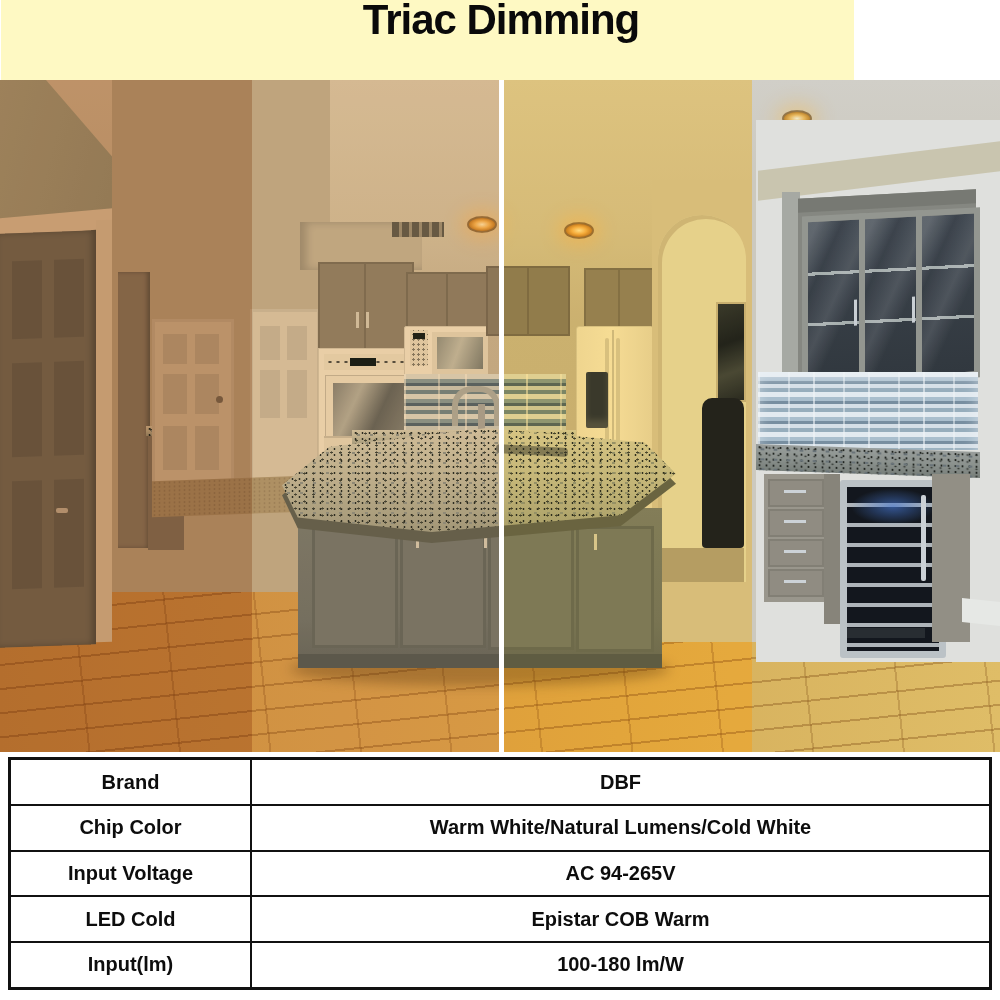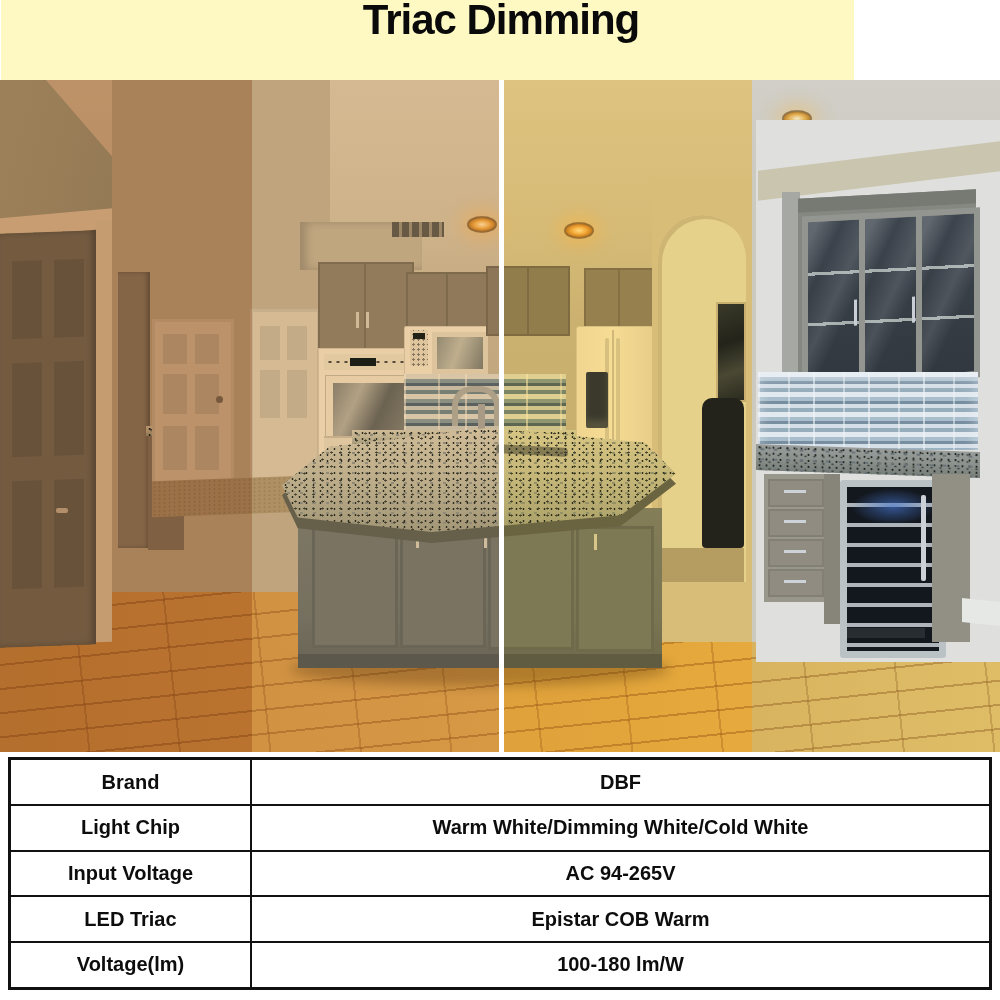--- a/index.html
+++ b/index.html
@@ -220,29 +220,29 @@
   <div class="abs" style="left: 499px; top: 0px; width: 5px; height: 672px; z-index: 60; background: rgb(255, 255, 255);"></div>
 </div>
 
 <table id="spec" class="abs">
   <tbody>
       <tr>
     <td class="lbl">Brand</td>
     <td>DBF</td>
   </tr>
   <tr>
-    <td class="lbl">Light Chip</td>
-    <td>Warm White/Dimming White/Cold White</td>
+    <td class="lbl">Chip Color</td>
+    <td>Warm White/Natural Lumens/Cold White</td>
   </tr>
   <tr>
     <td class="lbl">Input Voltage</td>
     <td>AC 94-265V</td>
   </tr>
   <tr>
-    <td class="lbl">LED Triac</td>
+    <td class="lbl">LED Cold</td>
     <td>Epistar COB Warm</td>
   </tr>
   <tr>
-    <td class="lbl">Voltage(lm)</td>
+    <td class="lbl">Input(lm)</td>
     <td>100-180 lm/W</td>
   </tr>
 </tbody>
   </table>
 
 </body></html>

